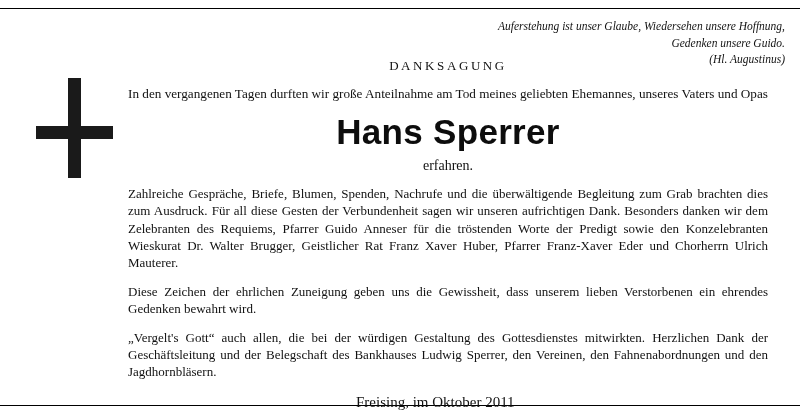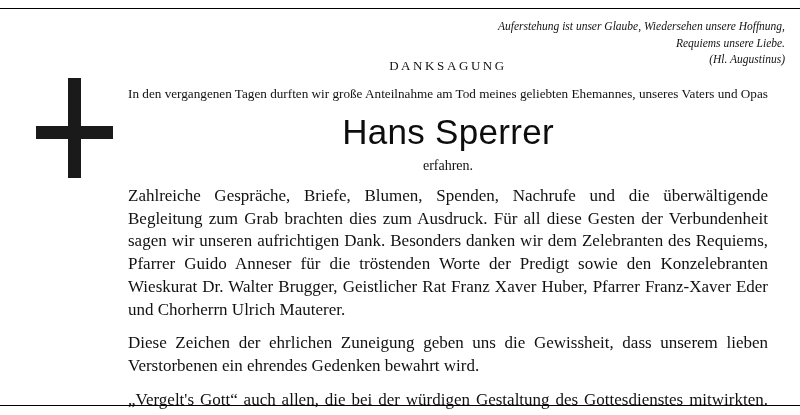--- a/index.html
+++ b/index.html
@@ -91,33 +91,33 @@
   }
   .intro {
     text-align: center;
     font-size: 13.2px;
     line-height: 1.35;
   }
   .name {
     text-align: center;
     font-family: "Liberation Sans", sans-serif;
     font-size: 35px;
-    font-weight: 400;
+    font-weight: 700;
     letter-spacing: 0.3px;
     margin: 9px 0 6px 0;
     color: #0d0d0d;
   }
   .erfahren {
     text-align: center;
     font-size: 14px;
     margin-bottom: 11px;
   }
   .para {
     text-align: justify;
-    font-size: 17px;
+    font-size: 13px;
     line-height: 1.34;
     margin-bottom: 11px;
   }
   .para:last-of-type {
     margin-bottom: 0;
   }
   .place-date {
     margin-top: 13px;
     padding-left: 228px;
     font-size: 15px;
@@ -126,21 +126,21 @@
 </head>
 <body>
 
 <div class="obituary">
 
   <div class="rule-top"></div>
   <div class="rule-bottom"></div>
 
   <div class="epigraph">
     <span>Auferstehung ist unser Glaube, Wiedersehen unsere Hoffnung,</span>
-    <span>Requiems unsere Liebe.</span>
+    <span>Gedenken unsere Guido.</span>
     <span class="src">(Hl. Augustinus)</span>
   </div>
 
   <div class="cross-wrap">
     <div class="cross-v"></div>
     <div class="cross-h"></div>
   </div>
 
   <div class="content">
 

